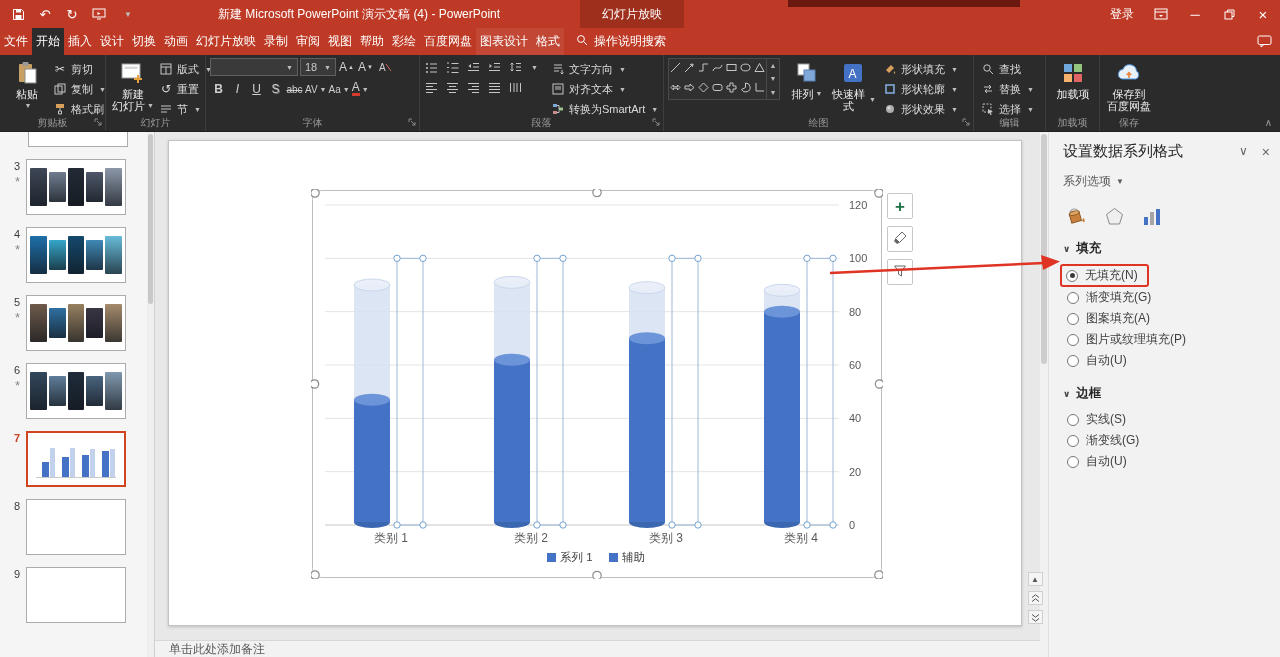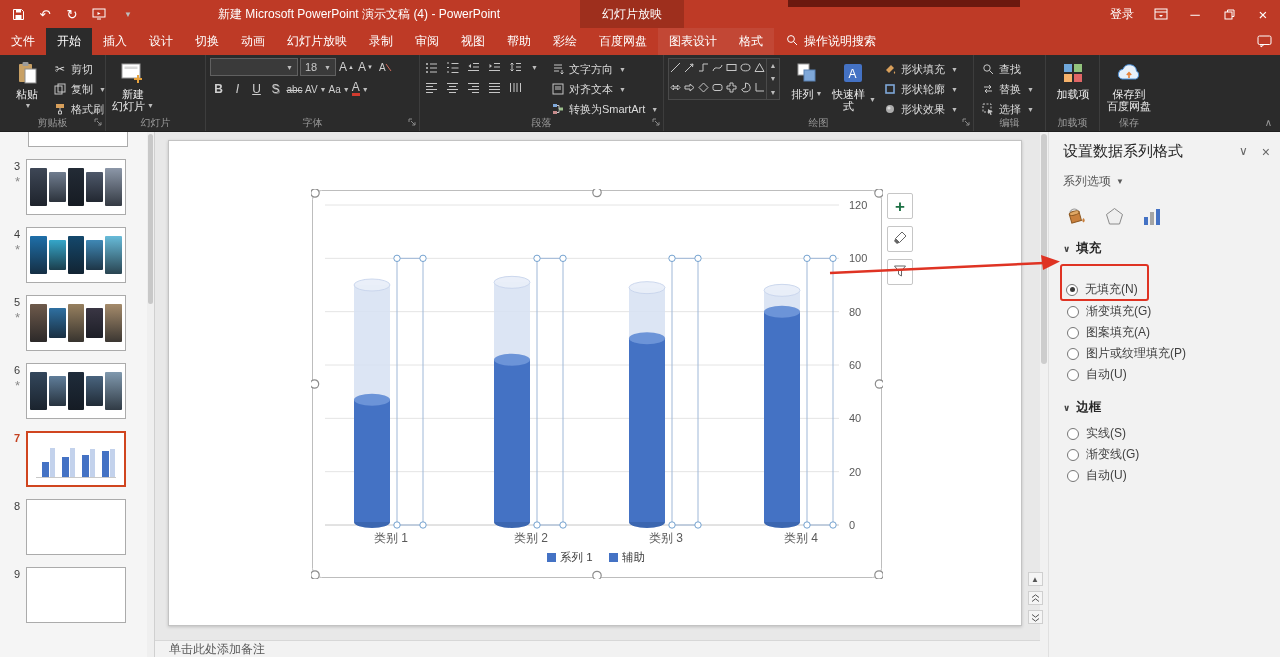--- a/index.html
+++ b/index.html
@@ -13,21 +13,21 @@
   .qicon{width:16px;height:16px;display:inline-flex;align-items:center;justify-content:center;font-size:13px;color:#fff}
   .title-text{position:absolute;left:218px;top:0;height:28px;display:flex;align-items:center;font-size:12px;white-space:nowrap}
   .ctx-group{position:absolute;left:580px;top:0;width:104px;height:28px;background:#9E2F1D;display:flex;align-items:center;justify-content:center;font-size:12px}
   .rec-strip{position:absolute;left:788px;top:0;width:232px;height:7px;background:#6B190F}
   .tb-right{position:absolute;right:0;top:0;height:28px;display:flex;align-items:center}
   .login{padding:0 10px;font-size:12px}
   .winbtn{width:34px;height:28px;display:flex;align-items:center;justify-content:center;font-size:13px}
 
   
   .tabsrow{position:absolute;left:0;top:28px;width:1280px;height:27px;background:var(--red);display:flex;align-items:stretch;color:#fff;z-index:29}
-  .rtab{padding:0 11px;display:flex;align-items:center;font-size:12px;cursor:default;white-space:nowrap}
+  .rtab{padding:0 4px;display:flex;align-items:center;font-size:12px;cursor:default;white-space:nowrap}
   .rtab.active{background:#2B2B2B}
   .rtab.ctx{background:rgba(255,255,255,0.07)}
   .search-box{display:flex;align-items:center;gap:6px;padding:0 12px;font-size:12px}
   .comment-btn{position:absolute;right:8px;top:0;height:27px;display:flex;align-items:center}
 
   
   .ribbon{position:absolute;left:0;top:55px;width:1280px;height:77px;background:#2B2B2B;display:flex;color:#E6E6E6;z-index:28;border-bottom:1px solid #1F1F1F}
   .rgroup{position:relative;height:76px;border-right:1px solid #3D3D3D;padding:3px 3px 13px 4px;display:flex;align-items:flex-start}
   .glabel{position:absolute;bottom:1px;left:0;right:0;text-align:center;font-size:10px;color:#9A9A9A}
   .launcher{position:absolute;bottom:2px;right:3px;opacity:.85}
@@ -83,21 +83,21 @@
   .pane-head{display:flex;align-items:flex-start}
   .pane-title{font-size:15px;color:#252525}
   .pane-icons{margin-left:auto;display:flex;gap:14px;color:#666;font-size:12px;padding-top:2px}
   .series-row{margin-top:12px;font-size:12px;color:#595959;display:flex;align-items:center;gap:5px}
   .tabicons{display:flex;gap:18px;margin:10px 2px 2px;align-items:flex-end;height:26px}
   .ptab{display:inline-flex;align-items:flex-end}
   .sect-head{display:flex;align-items:center;gap:6px;font-size:12.5px;font-weight:bold;color:#262626;margin:14px 0 7px}
   .chev{font-size:9px;color:#444}
   .opt-row{min-height:21px;display:flex;align-items:center}
   .opt-inner{display:flex;align-items:center;gap:7px;padding:1px 4px}
-  .opt-inner.hl{border:2px solid var(--accent);border-radius:3px;padding:15px 9px 1px 4px;margin-left:-3px}
+  .opt-inner.hl{border:2px solid var(--accent);border-radius:3px;padding:1px 9px 1px 4px;margin-left:-3px}
   .radio{width:12px;height:12px;border:1px solid #767676;border-radius:50%;background:#fff;position:relative;flex:none}
   .radio.on::after{content:"";position:absolute;left:2.5px;top:2.5px;right:2.5px;bottom:2.5px;background:#3B3B3B;border-radius:50%}
   .opt-label{font-size:12px;color:#3F3F3F;white-space:nowrap}
   .chk{width:12px;height:12px;border:1px solid #767676;background:#fff;flex:none}
 
   .arrow-overlay{position:absolute;left:822px;top:248px;width:250px;height:36px;z-index:40;pointer-events:none}
 </style>
 </head>
 <body>
 
@@ -234,20 +234,45 @@
             <rect x="1" y="2" width="18" height="14" fill="#FFF" stroke="#9B9B9B"></rect>
             <rect x="3.5" y="4.5" width="13" height="2.5" fill="#D9D9D9"></rect>
             <path d="M17 13 v8 M13 17 h8" stroke="#E8A33D" stroke-width="2"></path>
           </svg>
       </span>
       <span>新建</span>
       <span style="display:flex;align-items:center">
           <span>幻灯片</span>
           <span class="caret">▼</span>
         </span>
+    </div>
+    <div class="smallcol">
+      <div class="sbtn">
+        <span class="sicon">
+          <svg width="12" height="12" viewBox="0 0 12 12">
+              <rect x="1" y="1" width="10" height="10" fill="none" stroke="#C6C6C6"></rect>
+              <path d="M1 4 h10 M6 4 v7" stroke="#C6C6C6"></path>
+            </svg>
+        </span>
+        <span>版式</span>
+          <span class="caret">▼</span>
+      </div>
+      <div class="sbtn">
+        <span class="sicon">↺</span>
+        <span>重置</span>
+      </div>
+      <div class="sbtn">
+        <span class="sicon">
+          <svg width="12" height="12" viewBox="0 0 12 12">
+              <path d="M1 3 h10 M1 6 h10 M1 9 h6" stroke="#C6C6C6"></path>
+            </svg>
+        </span>
+        <span>节</span>
+          <span class="caret">▼</span>
+      </div>
     </div>
     <div class="glabel">幻灯片</div>
   </div>
 
   <div class="rgroup" style="width:214px">
     <div style="display:flex;flex-direction:column;gap:4px;width:100%">
       <div style="display:flex;gap:2px;align-items:flex-start">
         <div class="combo" style="width:88px">
             <span class="caret" style="margin-left:auto">▼</span>
           </div>

